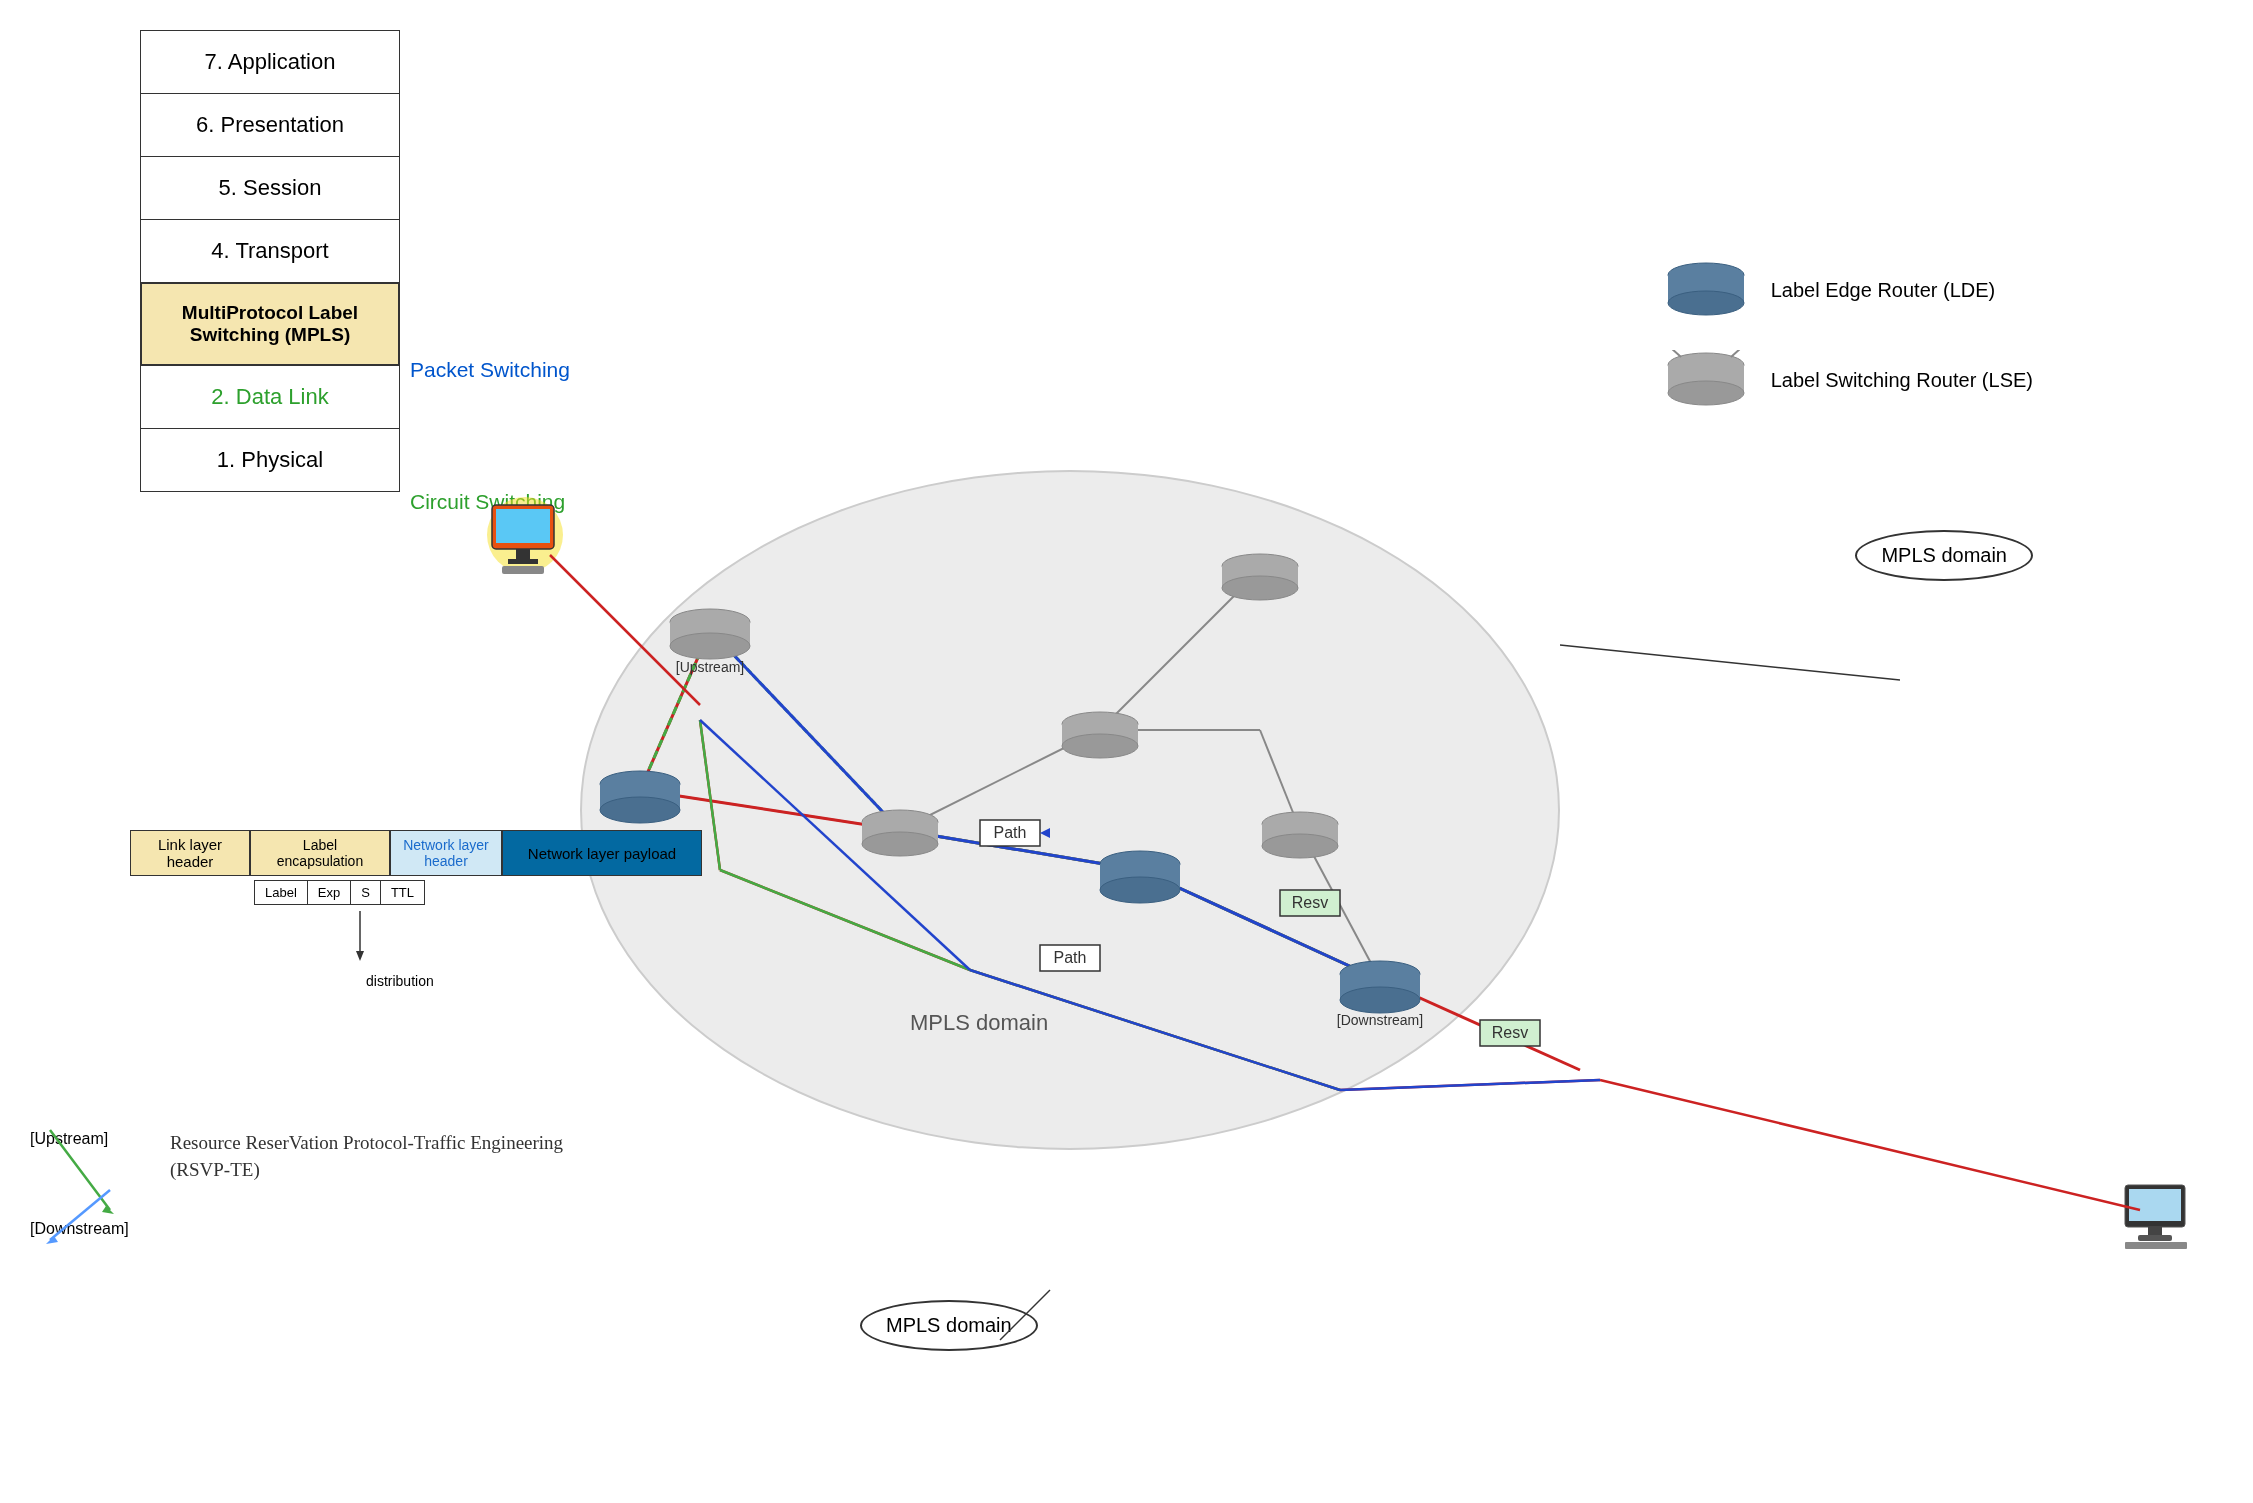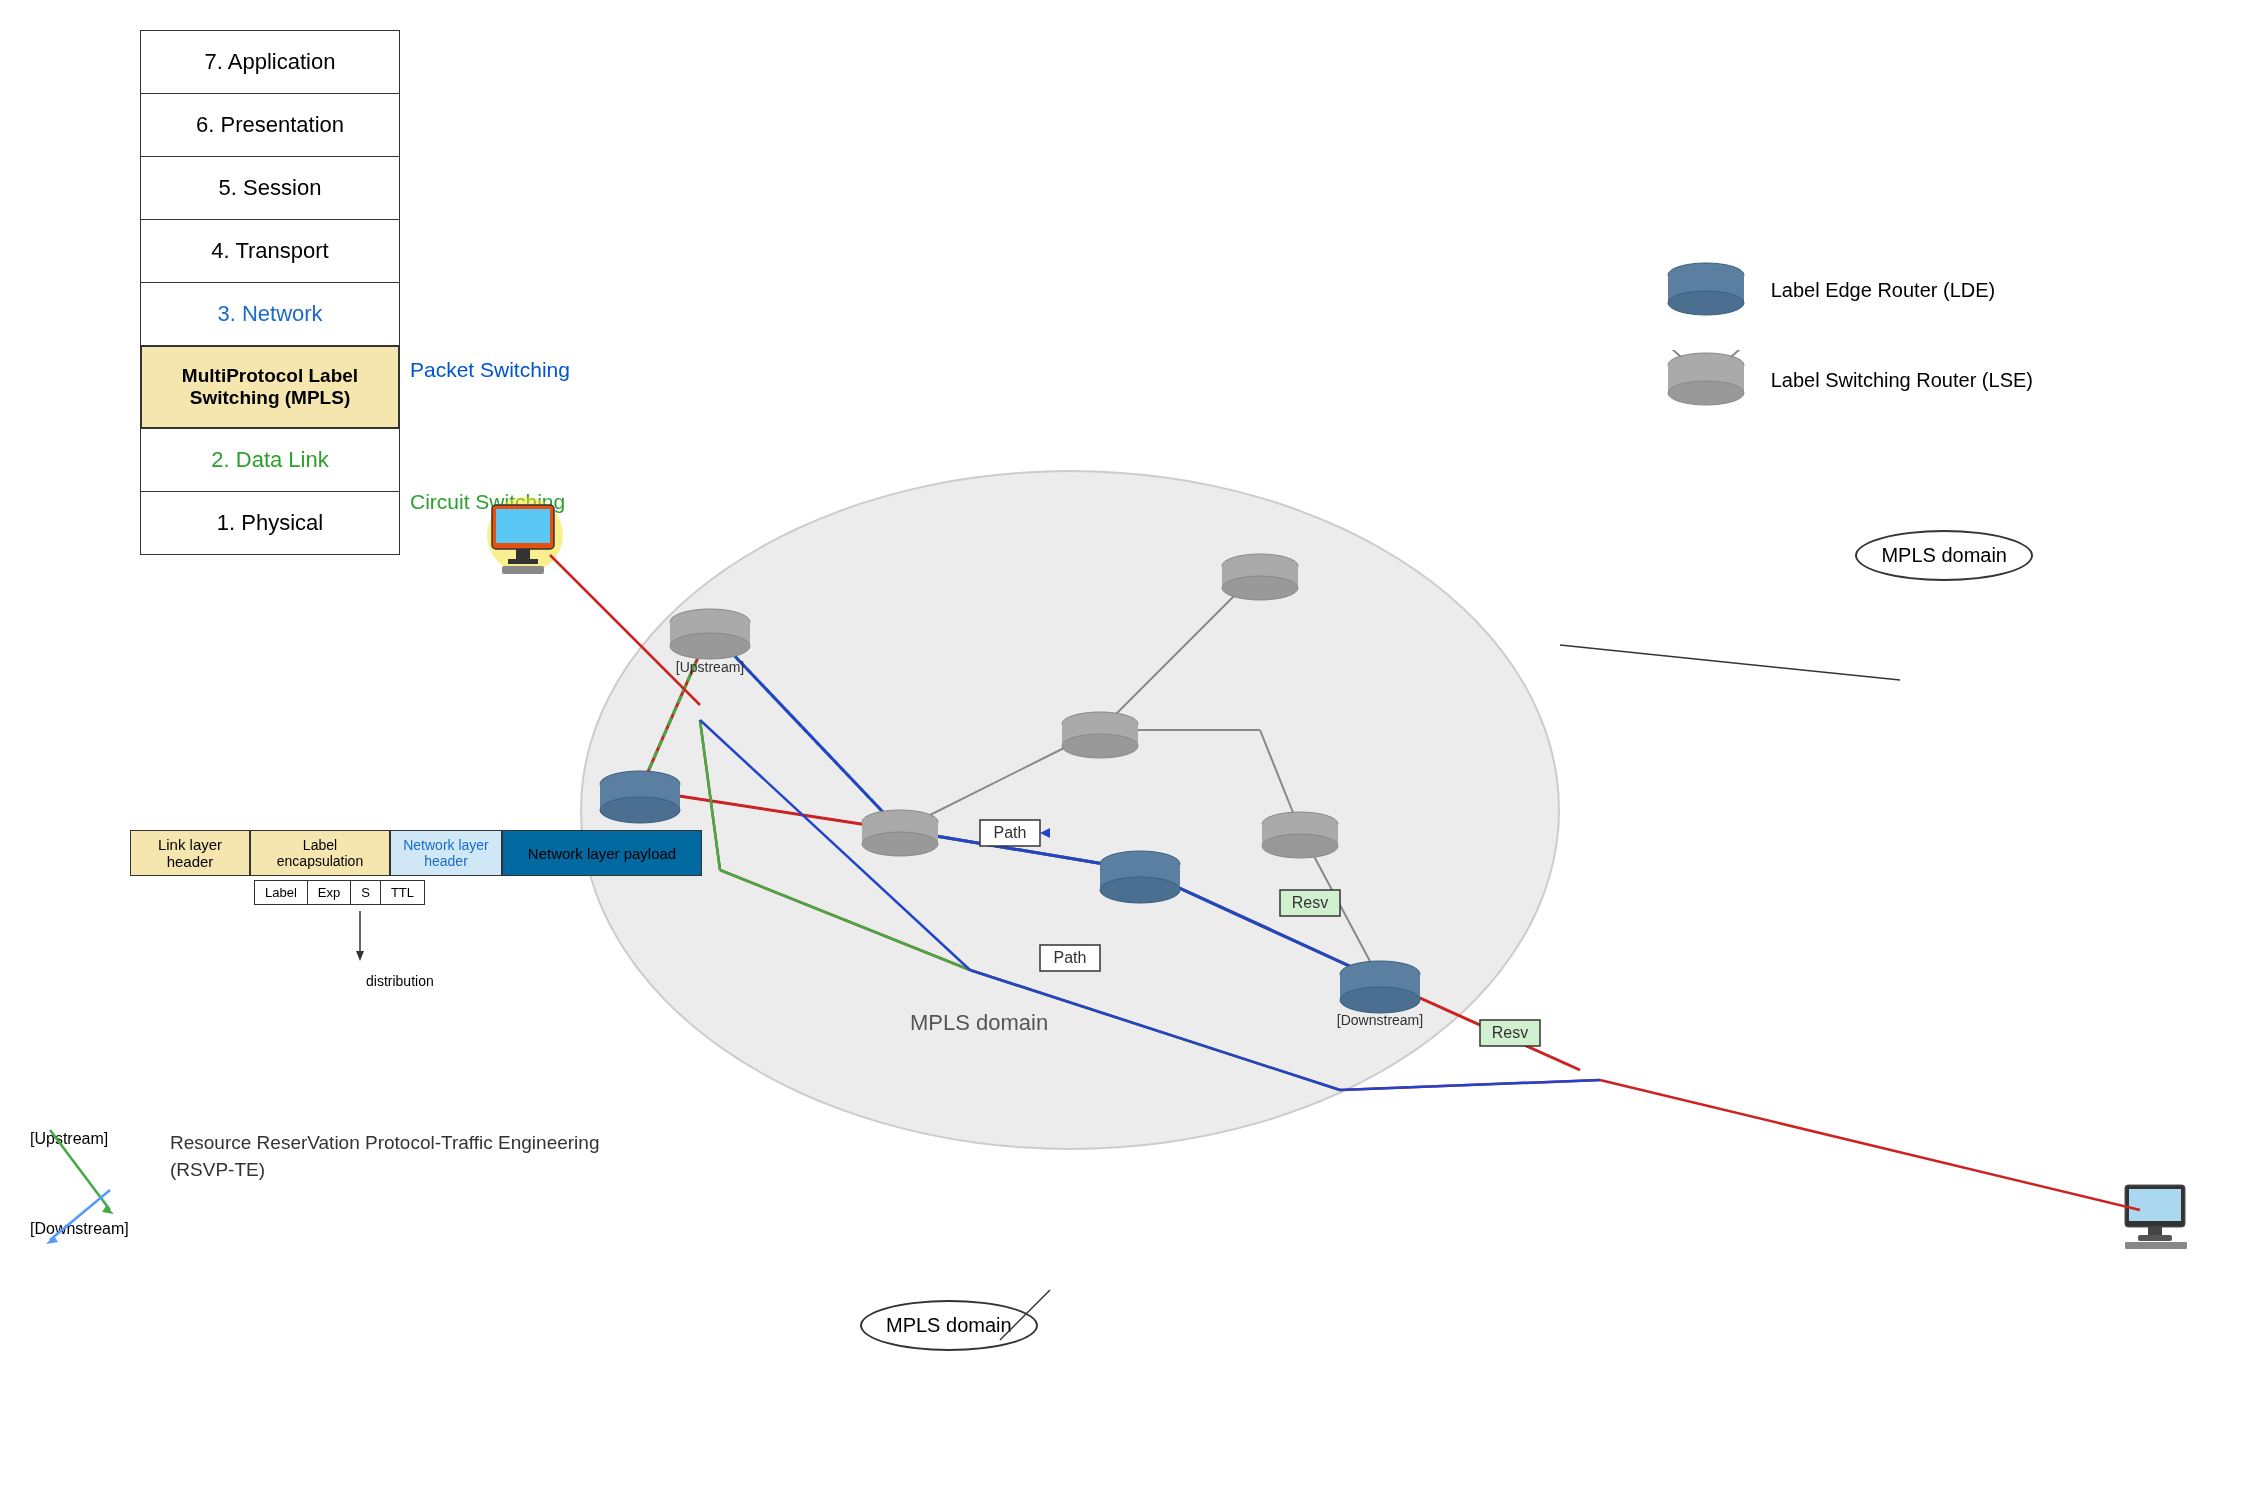--- a/index.html
+++ b/index.html
@@ -177,24 +177,20 @@
     <span>Presentation</span>
   </div>
   <div class="osi-layer">
     <span>5.</span>
     <span>Session</span>
   </div>
   <div class="osi-layer">
     <span>4.</span>
     <span>Transport</span>
   </div>
-  <div class="osi-layer network">
-    <span>3.</span>
-    <span>Network</span>
-  </div>
   <div class="osi-layer highlight">
     <span>MultiProtocol Label Switching (MPLS)</span>
   </div>
   <div class="osi-layer datalink">
     <span>2.</span>
     <span>Data Link</span>
   </div>
   <div class="osi-layer">
     <span>1.</span>
     <span>Physical</span>
@@ -346,21 +342,21 @@
   <span style="font-size:16px;">[Downstream]</span>
 </div>
 
 <svg style="position:absolute; left:30px; top:1100px; width:120px; height:160px;">
   <line x1="20" y1="30" x2="80" y2="110" stroke="#44aa44" stroke-width="2.5"></line>
   <polygon points="76,106 84,114 72,112" fill="#44aa44"></polygon>
   <line x1="80" y1="90" x2="20" y2="140" stroke="#5599ff" stroke-width="2.5"></line>
   <polygon points="24,136 16,144 28,142" fill="#5599ff"></polygon>
 </svg>
 
-<div class="rsvpte-label" style="left:170px; top:1130px;">
+<div class="rsvpte-label" style="left:170px; top:1130px;font-family:Liberation Serif, serif;">
   <span style="white-space:pre-line;">Resource ReserVation Protocol-Traffic Engineering
 (RSVP-TE)</span>
 </div>
 
 <div class="ellipse-label" style="left: 860px; top: 1300px;">
   <span>MPLS domain</span>
 </div>
 
 <div class="monitor-area" style="left: 480px; top: 490px;">
   <svg width="90" height="90">

